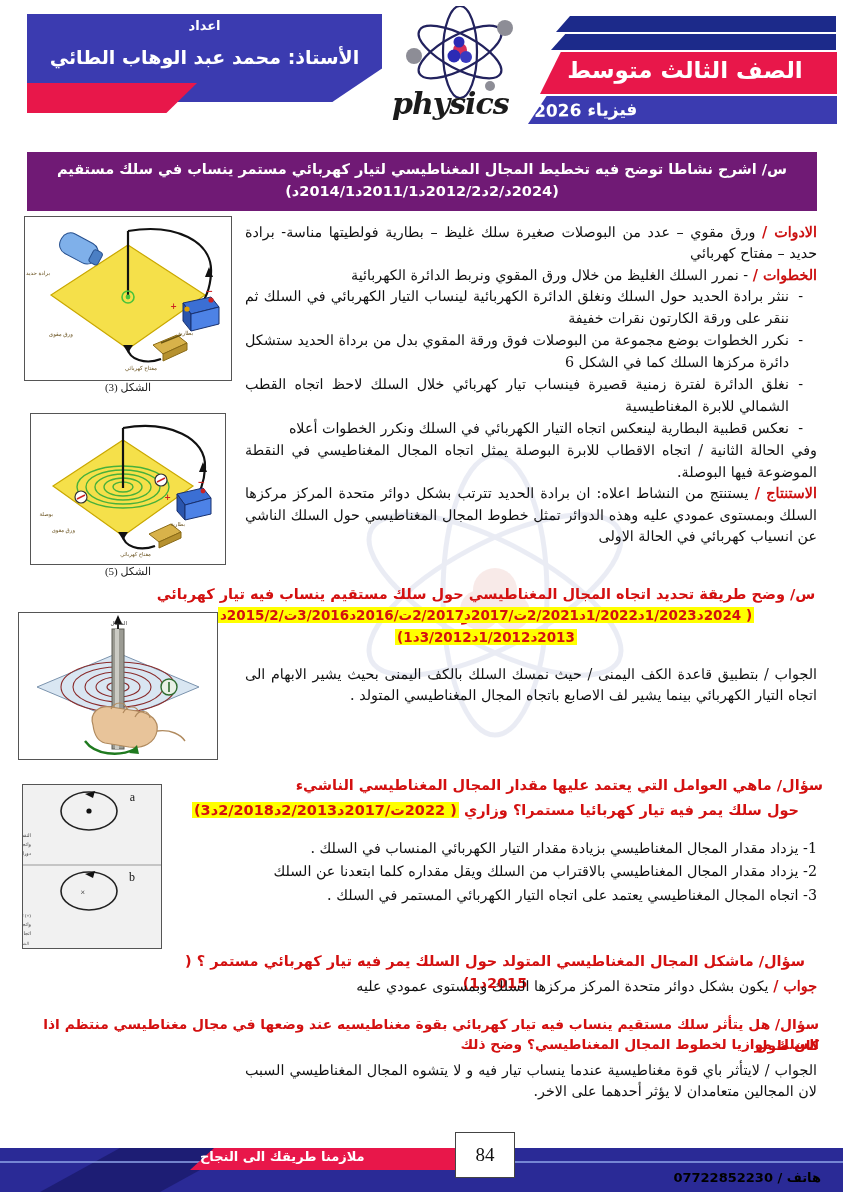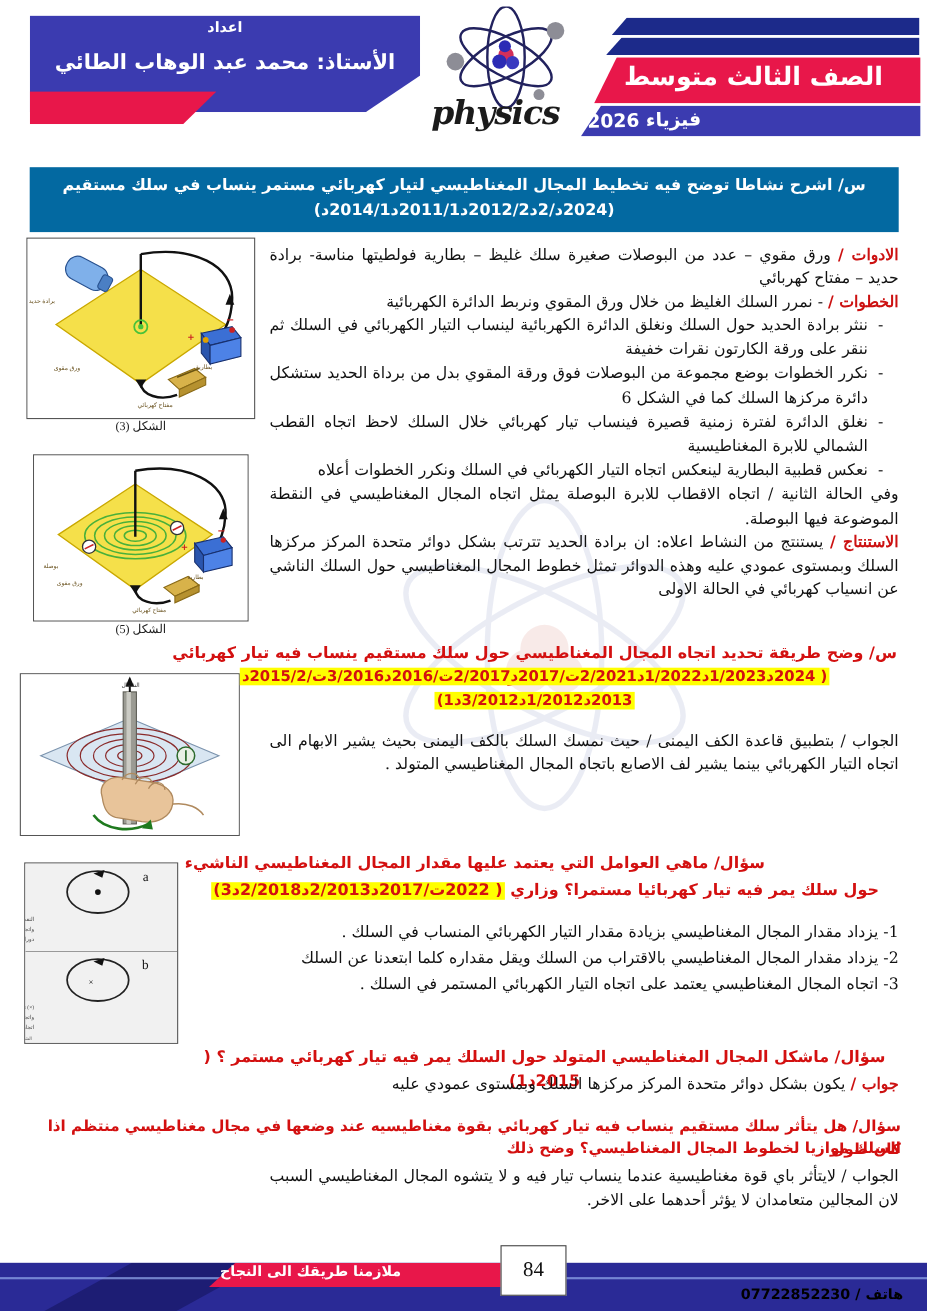--- a/index.html
+++ b/index.html
@@ -71,21 +71,21 @@
   }
   .hdr-subject{
     position:absolute;left:534px;top:99px;width:200px;
     text-align:left;color:#fff;font-weight:bold;font-size:17px;
     transform:rotate(-1.2deg);
   }
 
   
   .q-banner{
     position:absolute;left:27px;top:152px;width:790px;
-    background:#0369a1;color:#fff;
+    background:#701a75;color:#fff;
     padding:7px 12px 8px 12px;
     box-sizing:border-box;
     text-align:center;
     font-weight:bold;font-size:14.5px;line-height:1.5;
   }
 
   
   .fig{
     position:absolute;background:#fff;border:1px solid #555;
     box-sizing:border-box;
@@ -374,21 +374,21 @@
 
   <div class="redq" style="position:absolute;left:150px;top:583px;width:672px;text-align:center;">س/  وضح طريقة تحديد اتجاه المجال المغناطيسي حول سلك مستقيم ينساب فيه تيار كهربائي  مستمر</div>
   <div class="redq" style="position:absolute;left:150px;top:605px;width:672px;text-align:center;font-size:13.5px;">
     <span class="hl">( 2024د1/2023د1/2022د2/2021ت/2017د2/2017ت/2016د3/2016ت/2015/2د</span>
   </div>
   <div class="redq" style="position:absolute;left:150px;top:627px;width:672px;text-align:center;font-size:13.5px;">
     <span class="hl">2013د1/2012د3/2012د1)</span>
   </div>
   <div class="txt" style="left:245px;top:664px;width:572px;">الجواب / بتطبيق قاعدة الكف اليمنى / حيث نمسك السلك بالكف اليمنى بحيث يشير الابهام الى اتجاه التيار الكهربائي بينما يشير   لف الاصابع باتجاه المجال المغناطيسي المتولد .</div>
 
-  <div class="redq" style="position:absolute;left:168px;top:774px;width:655px;text-align:left;">سؤال/ ماهي العوامل  التي يعتمد عليها مقدار المجال المغناطيسي الناشيء</div>
+  <div class="redq" style="position:absolute;left:168px;top:774px;width:655px;text-align:right;">سؤال/ ماهي العوامل  التي يعتمد عليها مقدار المجال المغناطيسي الناشيء</div>
   <div class="redq" style="position:absolute;left:168px;top:799px;width:655px;text-align:center;">
     <span>حول سلك يمر فيه تيار كهربائيا مستمرا؟ وزاري</span>
     <span class="hl">( 2022ت/2017د2/2013د2/2018د3)</span>
   </div>
   <div class="txt" style="left:245px;top:838px;width:572px;">
     <ul class="numlist">
       <li>1-  يزداد مقدار المجال المغناطيسي بزيادة مقدار التيار الكهربائي المنساب في السلك .</li>
       <li>2-  يزداد مقدار المجال المغناطيسي بالاقتراب من السلك ويقل مقداره كلما ابتعدنا عن السلك</li>
       <li>3-  اتجاه المجال المغناطيسي يعتمد على اتجاه التيار الكهربائي المستمر في السلك .</li>
     </ul>

